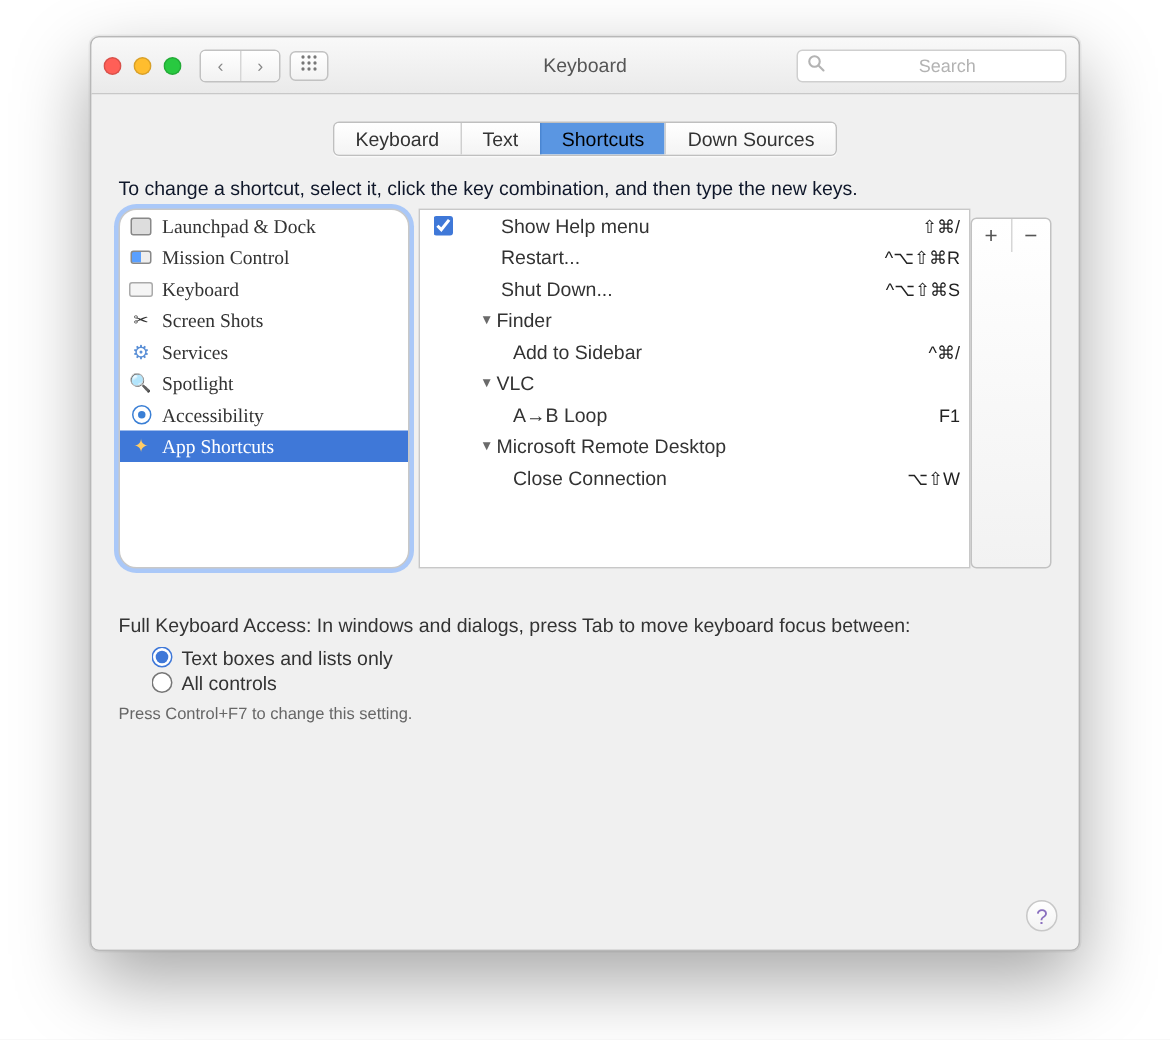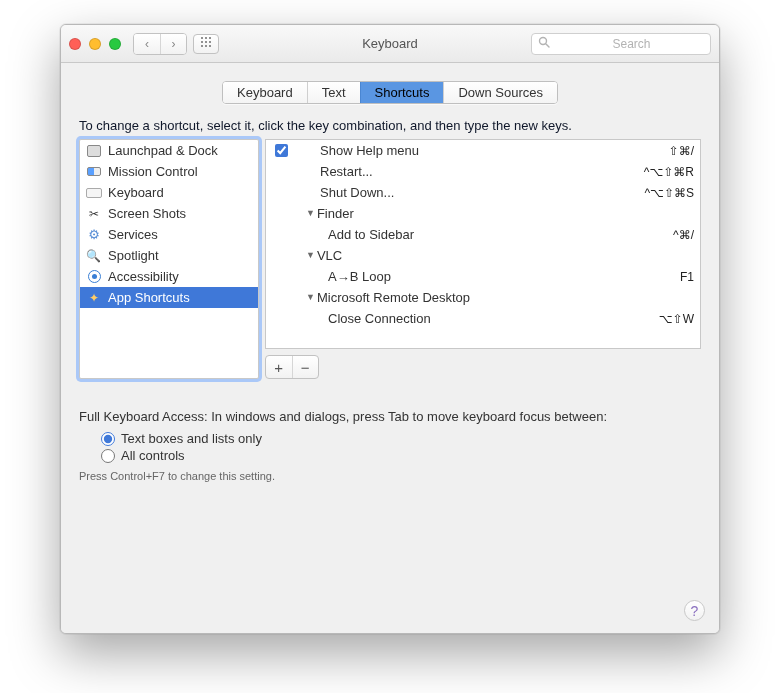--- a/index.html
+++ b/index.html
@@ -58,46 +58,47 @@
   .tabs { display:flex; justify-content:center; margin-bottom:14px; margin-top:2px;}
   .tabstrip { display:flex; border:1px solid #bfbfbf; border-radius:4px; overflow:hidden; background:#fff; box-shadow:0 1px 0 rgba(255,255,255,0.6);}
   .tab { padding:3px 14px; font-size:13px; color:#333; background:linear-gradient(#fff,#f4f4f4); cursor:default;}
   .tab + .tab { border-left:1px solid #cfcfcf; }
   .tab.active { background:#5a96e2; color:#000000; border-left-color:#4a86d2;}
   
   .instr { font-size:13px; color:#0f172a; margin-bottom:6px; }
   
   .split { display:flex; gap:6px; height: 240px; }
   .catlist {
-    width: 180px; border:1px solid #c8c8c8; background:#fff;
+    width: 194px; border:1px solid #c8c8c8; background:#fff;
     box-shadow: 0 0 0 3px rgba(100,160,255,0.5);
-    border-radius:2px;
+    border-radius:12px;
     overflow:auto;
+    font-family:Liberation Serif, serif;
   }
   .catitem { display:flex; align-items:center; gap:6px; padding:2px 6px; font-size:13px; height:21px; cursor:default;}
   .catitem .ico { width:16px; height:16px; display:flex; align-items:center; justify-content:center; font-size:11px;}
   .catitem.selected { background:#3f78d8; color:#fff; }
-  .scwrap { flex:1; display:flex; flex-direction:column;}
+  .scwrap { flex:1; display:flex; flex-direction:row;}
   .sclist { flex:1; border:1px solid #c8c8c8; background:#fff; overflow:auto; font-size:13px;}
   .scrow { display:flex; align-items:center; height:21px; padding:0 6px 0 4px; }
   .scchk { width:22px; display:flex; justify-content:center;}
   .scchk input { accent-color:#3f78d8;}
   .sctxt { flex:1; display:flex; align-items:center; }
   .sctxt .indent0 { padding-left: 28px; }
   .sctxt .indent1 { padding-left: 14px; display:flex; align-items:center; gap:2px;}
   .sctxt .indent2 { padding-left: 36px; }
   .tri { font-size:9px; color:#6a6a6a; display:inline-block; transform:translateY(-1px);}
   .scsc { color:#222; font-family: "Lucida Grande","Helvetica Neue",sans-serif; font-size:12px;}
   .addrm { display:flex; margin-top:6px; border:1px solid #c2c2c2; border-radius:4px; overflow:hidden; width:54px; background:linear-gradient(#fff,#f2f2f2);}
   .addrm button { flex:1; height:22px; border:none; background:transparent; font-size:15px; color:#555; cursor:default;}
   .addrm button + button { border-left:1px solid #d6d6d6;}
   
   .bottom { margin-top:30px; font-size:13px; color:#333;}
   .radios { margin-top:6px; }
-  .radio-row { display:flex; align-items:center; gap:6px; padding:1px 0 1px 22px; font-size:13px;}
+  .radio-row { display:flex; align-items:flex-start; gap:6px; padding:1px 0 1px 22px; font-size:13px;}
   .radio-row input { width:14px; height:14px; accent-color:#3f78d8;}
   .hint { font-size:11px; color:#666; margin-top:6px;}
   
   .help {
     position:absolute; right:14px; bottom:12px;
     width:21px;height:21px;border-radius:50%;
     border:1px solid #c8c8c8; background:linear-gradient(#fff,#f2f2f2);
     display:flex;align-items:center;justify-content:center;
     color:#8a6fbf; font-size:14px;
   }

